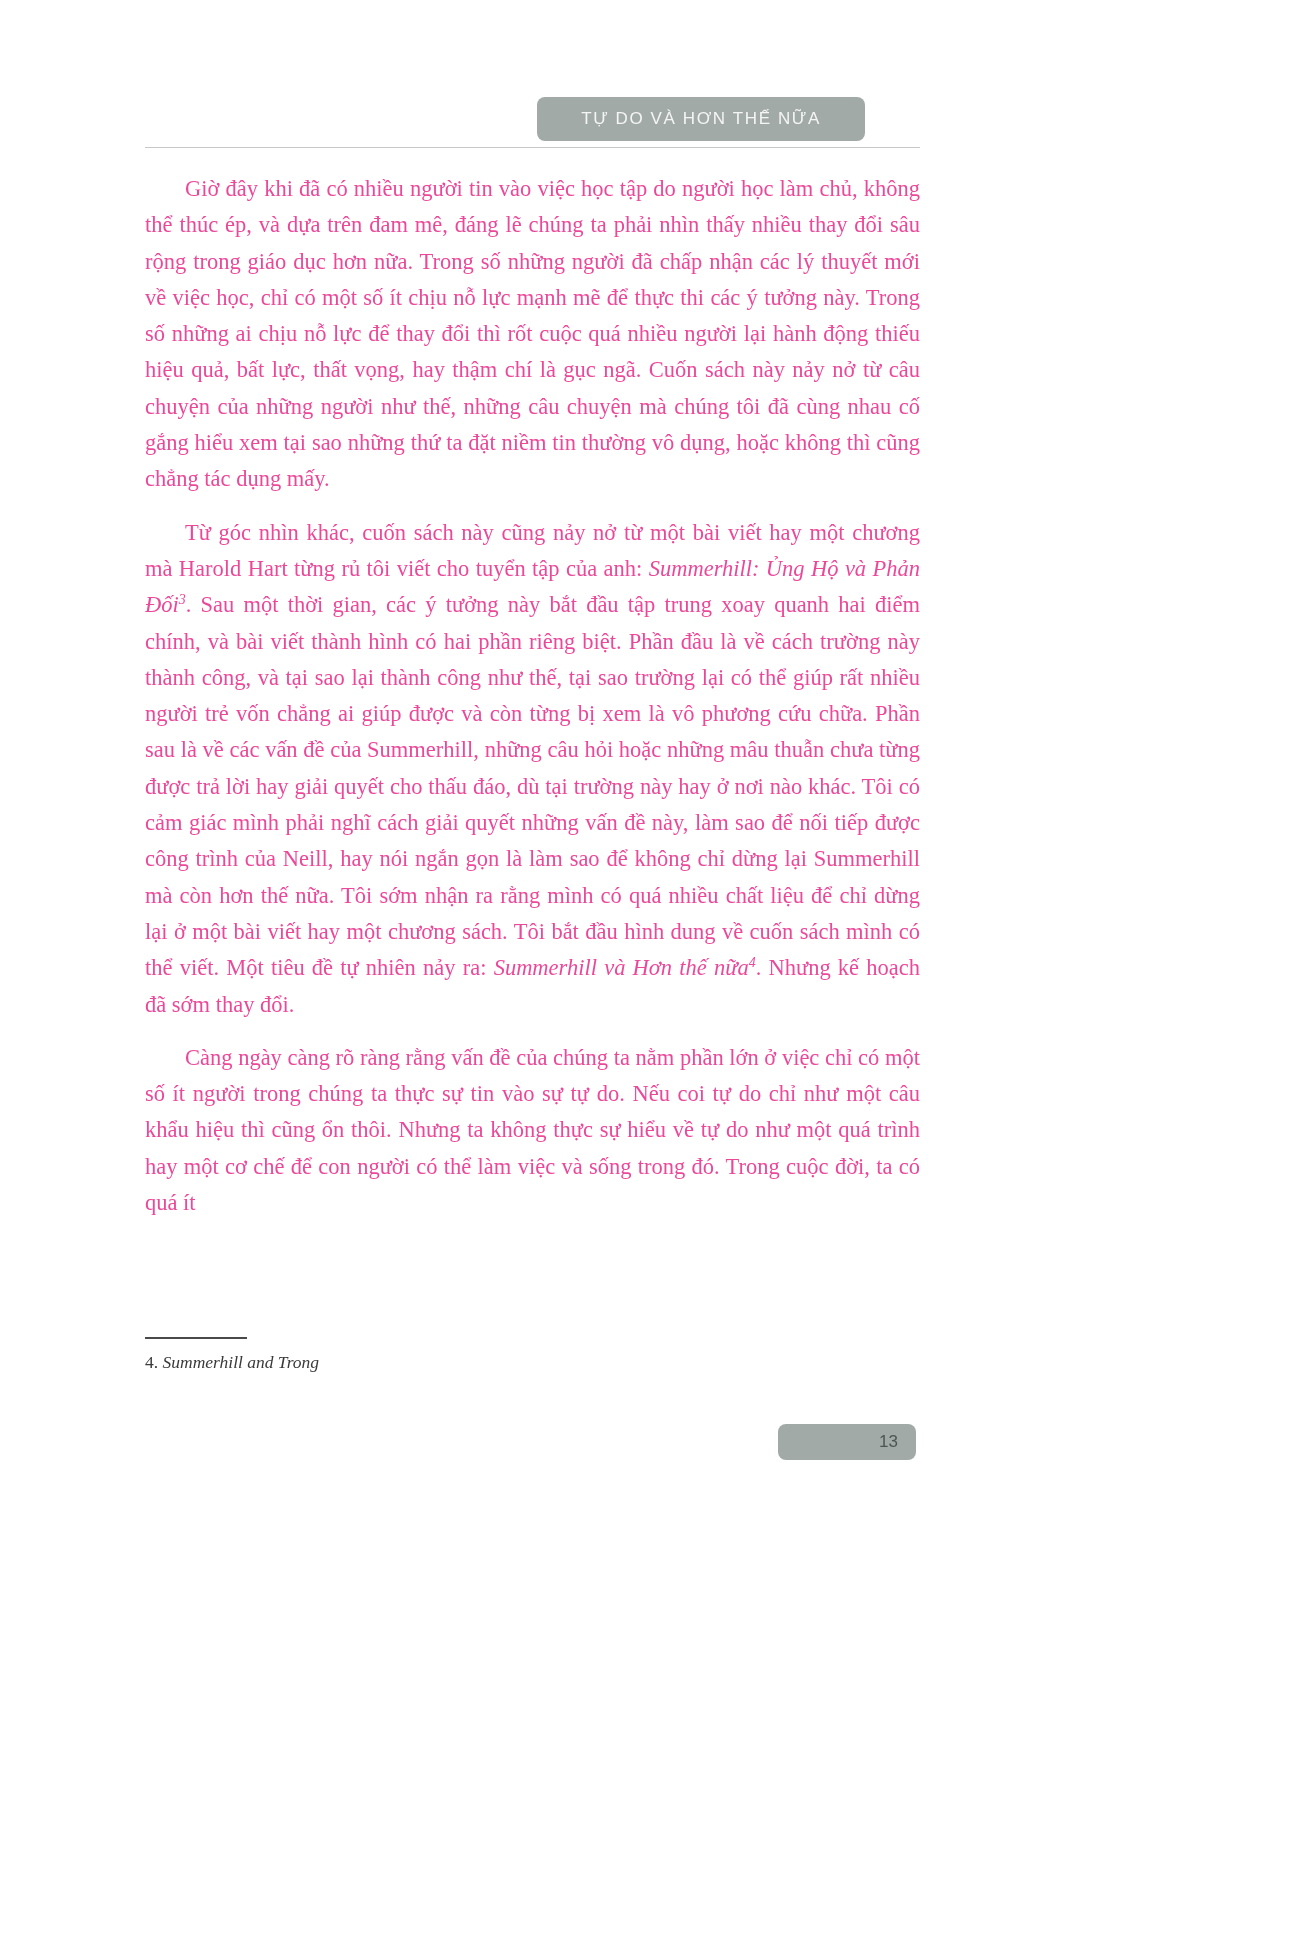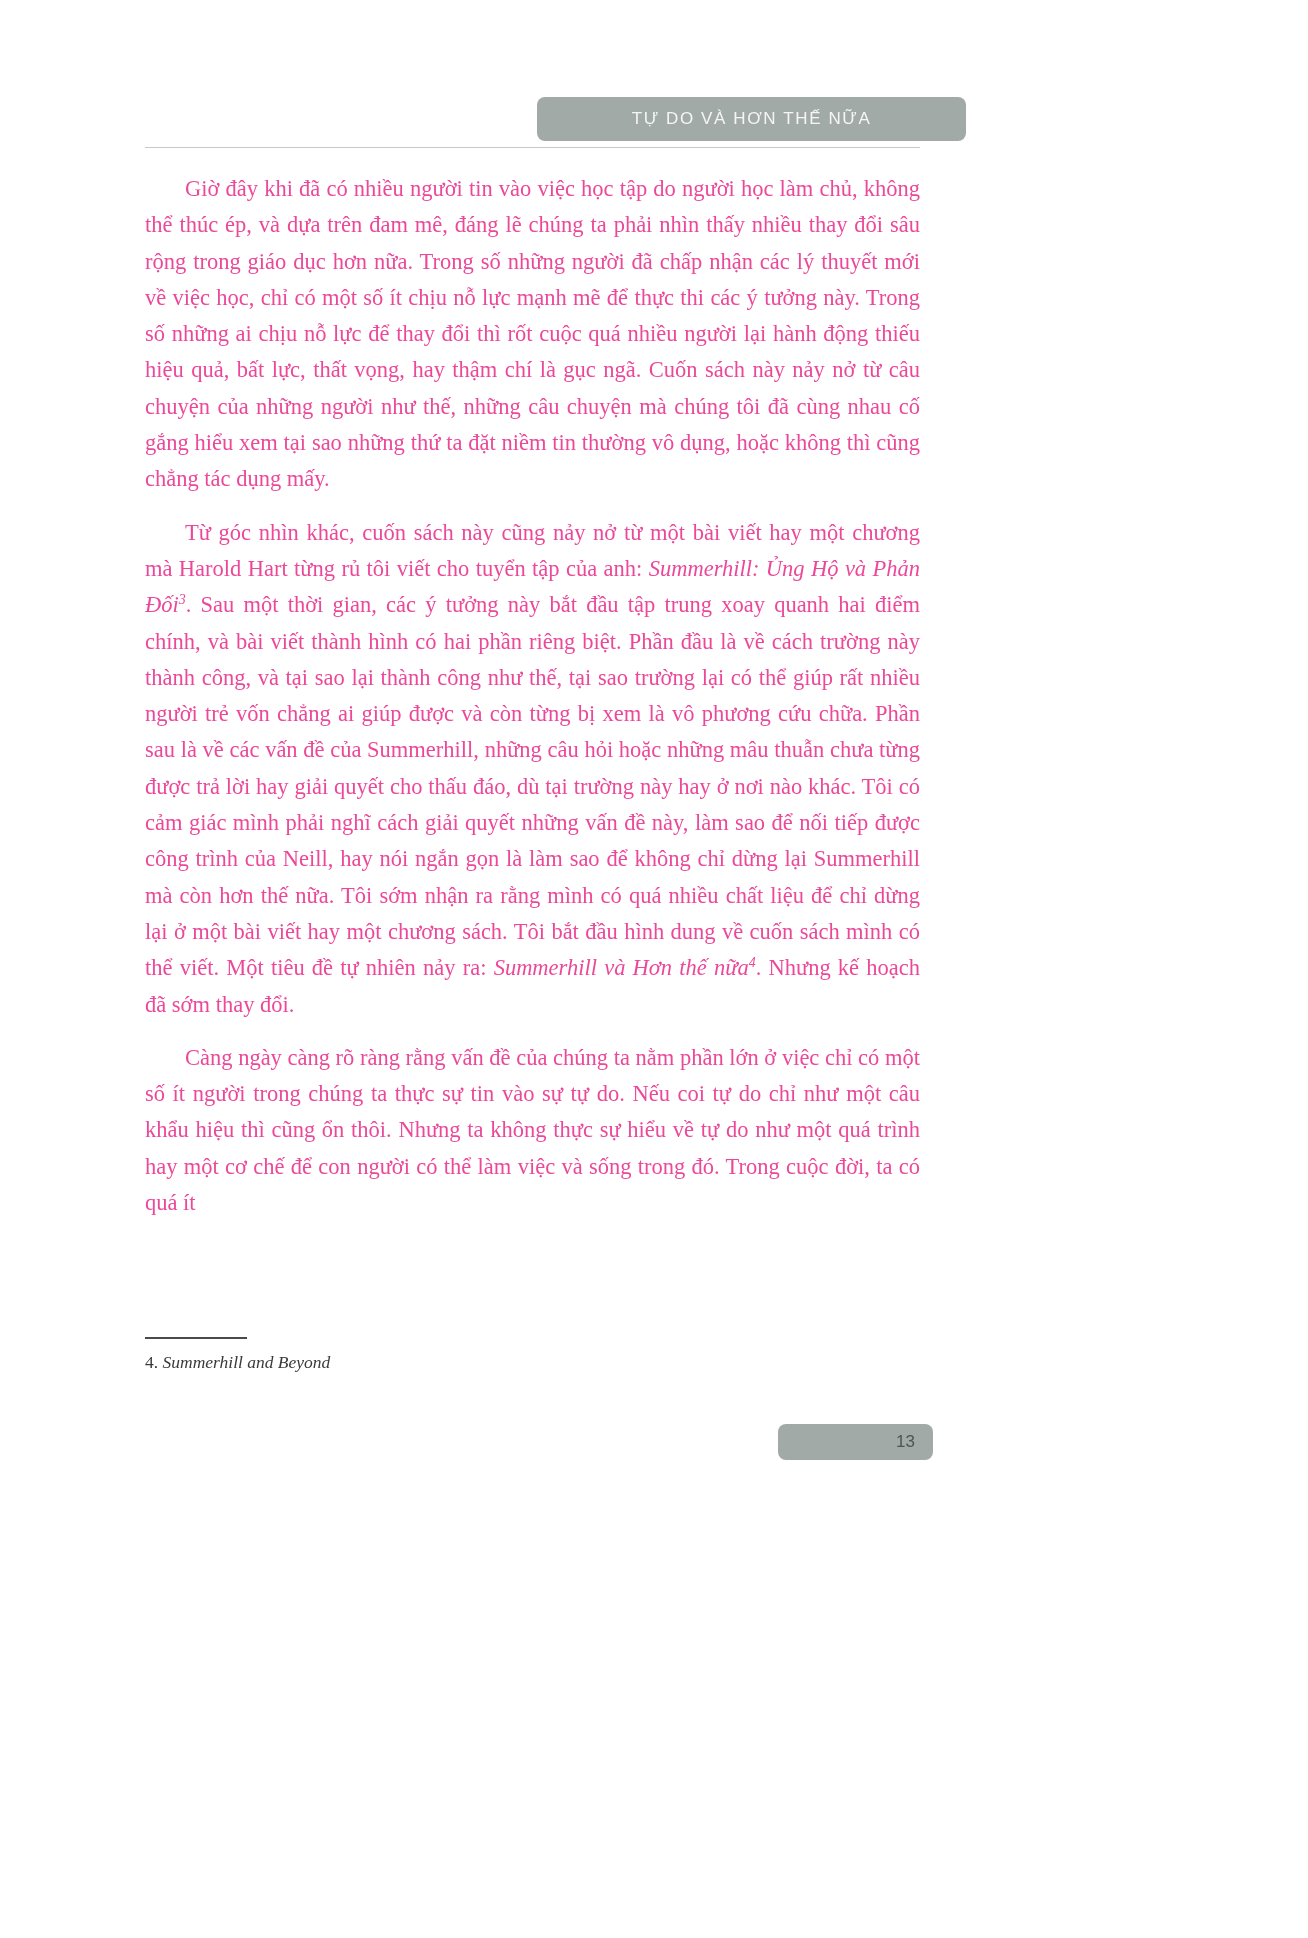--- a/index.html
+++ b/index.html
@@ -12,21 +12,21 @@
     color: #3a3a3a;
     overflow: hidden;
   }
   .page { position: absolute; inset: 0; background: #ffffff; }
 
   
   .header-bar {
     position: absolute;
     left: 537px;
     top: 97px;
-    width: 429px;
+    width: 328px;
     height: 44px;
     background: #a2aaa8;
     border-radius: 8px;
     display: flex;
     align-items: center;
     justify-content: center;
   }
   .header-title {
     font-family: "Liberation Sans", sans-serif;
     font-size: 17px;
@@ -77,21 +77,21 @@
     line-height: 30px;
     text-align: left;
   }
   .footnote { display: block; }
 
   
   .footer-bar {
     position: absolute;
     left: 778px;
     top: 1424px;
-    width: 155px;
+    width: 138px;
     height: 36px;
     background: #a2aaa8;
     border-radius: 8px;
     display: flex;
     align-items: center;
     justify-content: flex-end;
     padding-right: 18px;
   }
   .page-number {
     font-family: "Liberation Sans", sans-serif;
@@ -112,20 +112,20 @@
 
   <div class="content" id="paragraphs">
       <p class="para"><span>Giờ đây khi đã có nhiều người tin vào việc học tập do người học làm chủ, không thể thúc ép, và dựa trên đam mê, đáng lẽ chúng ta phải nhìn thấy nhiều thay đổi sâu rộng trong giáo dục hơn nữa. Trong số những người đã chấp nhận các lý thuyết mới về việc học, chỉ có một số ít chịu nỗ lực mạnh mẽ để thực thi các ý tưởng này. Trong số những ai chịu nỗ lực để thay đổi thì rốt cuộc quá nhiều người lại hành động thiếu hiệu quả, bất lực, thất vọng, hay thậm chí là gục ngã. Cuốn sách này nảy nở từ câu chuyện của những người như thế, những câu chuyện mà chúng tôi đã cùng nhau cố gắng hiểu xem tại sao những thứ ta đặt niềm tin thường vô dụng, hoặc không thì cũng chẳng tác dụng mấy.</span></p>
       <p class="para"><span>Từ góc nhìn khác, cuốn sách này cũng nảy nở từ một bài viết hay một chương mà Harold Hart từng rủ tôi viết cho tuyển tập của anh: </span><span class="italic">Summerhill: Ủng Hộ và Phản Đối</span><sup class="italic">3</sup><span>. Sau một thời gian, các ý tưởng này bắt đầu tập trung xoay quanh hai điểm chính, và bài viết thành hình có hai phần riêng biệt. Phần đầu là về cách trường này thành công, và tại sao lại thành công như thế, tại sao trường lại có thể giúp rất nhiều người trẻ vốn chẳng ai giúp được và còn từng bị xem là vô phương cứu chữa. Phần sau là về các vấn đề của Summerhill, những câu hỏi hoặc những mâu thuẫn chưa từng được trả lời hay giải quyết cho thấu đáo, dù tại trường này hay ở nơi nào khác. Tôi có cảm giác mình phải nghĩ cách giải quyết những vấn đề này, làm sao để nối tiếp được công trình của Neill, hay nói ngắn gọn là làm sao để không chỉ dừng lại Summerhill mà còn hơn thế nữa. Tôi sớm nhận ra rằng mình có quá nhiều chất liệu để chỉ dừng lại ở một bài viết hay một chương sách. Tôi bắt đầu hình dung về cuốn sách mình có thể viết. Một tiêu đề tự nhiên nảy ra: </span><span class="italic">Summerhill và Hơn thế nữa</span><sup class="italic">4</sup><span>. Nhưng kế hoạch đã sớm thay đổi.</span></p>
       <p class="para"><span>Càng ngày càng rõ ràng rằng vấn đề của chúng ta nằm phần lớn ở việc chỉ có một số ít người trong chúng ta thực sự tin vào sự tự do. Nếu coi tự do chỉ như một câu khẩu hiệu thì cũng ổn thôi. Nhưng ta không thực sự hiểu về tự do như một quá trình hay một cơ chế để con người có thể làm việc và sống trong đó. Trong cuộc đời, ta có quá ít</span></p>
     </div>
 
   <div class="footnote-rule"></div>
 
   <div class="footnotes" id="footnotes">
-      <span class="footnote"><span>4. </span><span class="italic">Summerhill and Beyond</span></span>
+      <span class="footnote"><span>4. </span><span class="italic">Summerhill and Trong</span></span>
     </div>
 
   <div class="footer-bar">
     <span class="page-number">13</span>
   </div>
 
 </div>
 
 </body></html>

